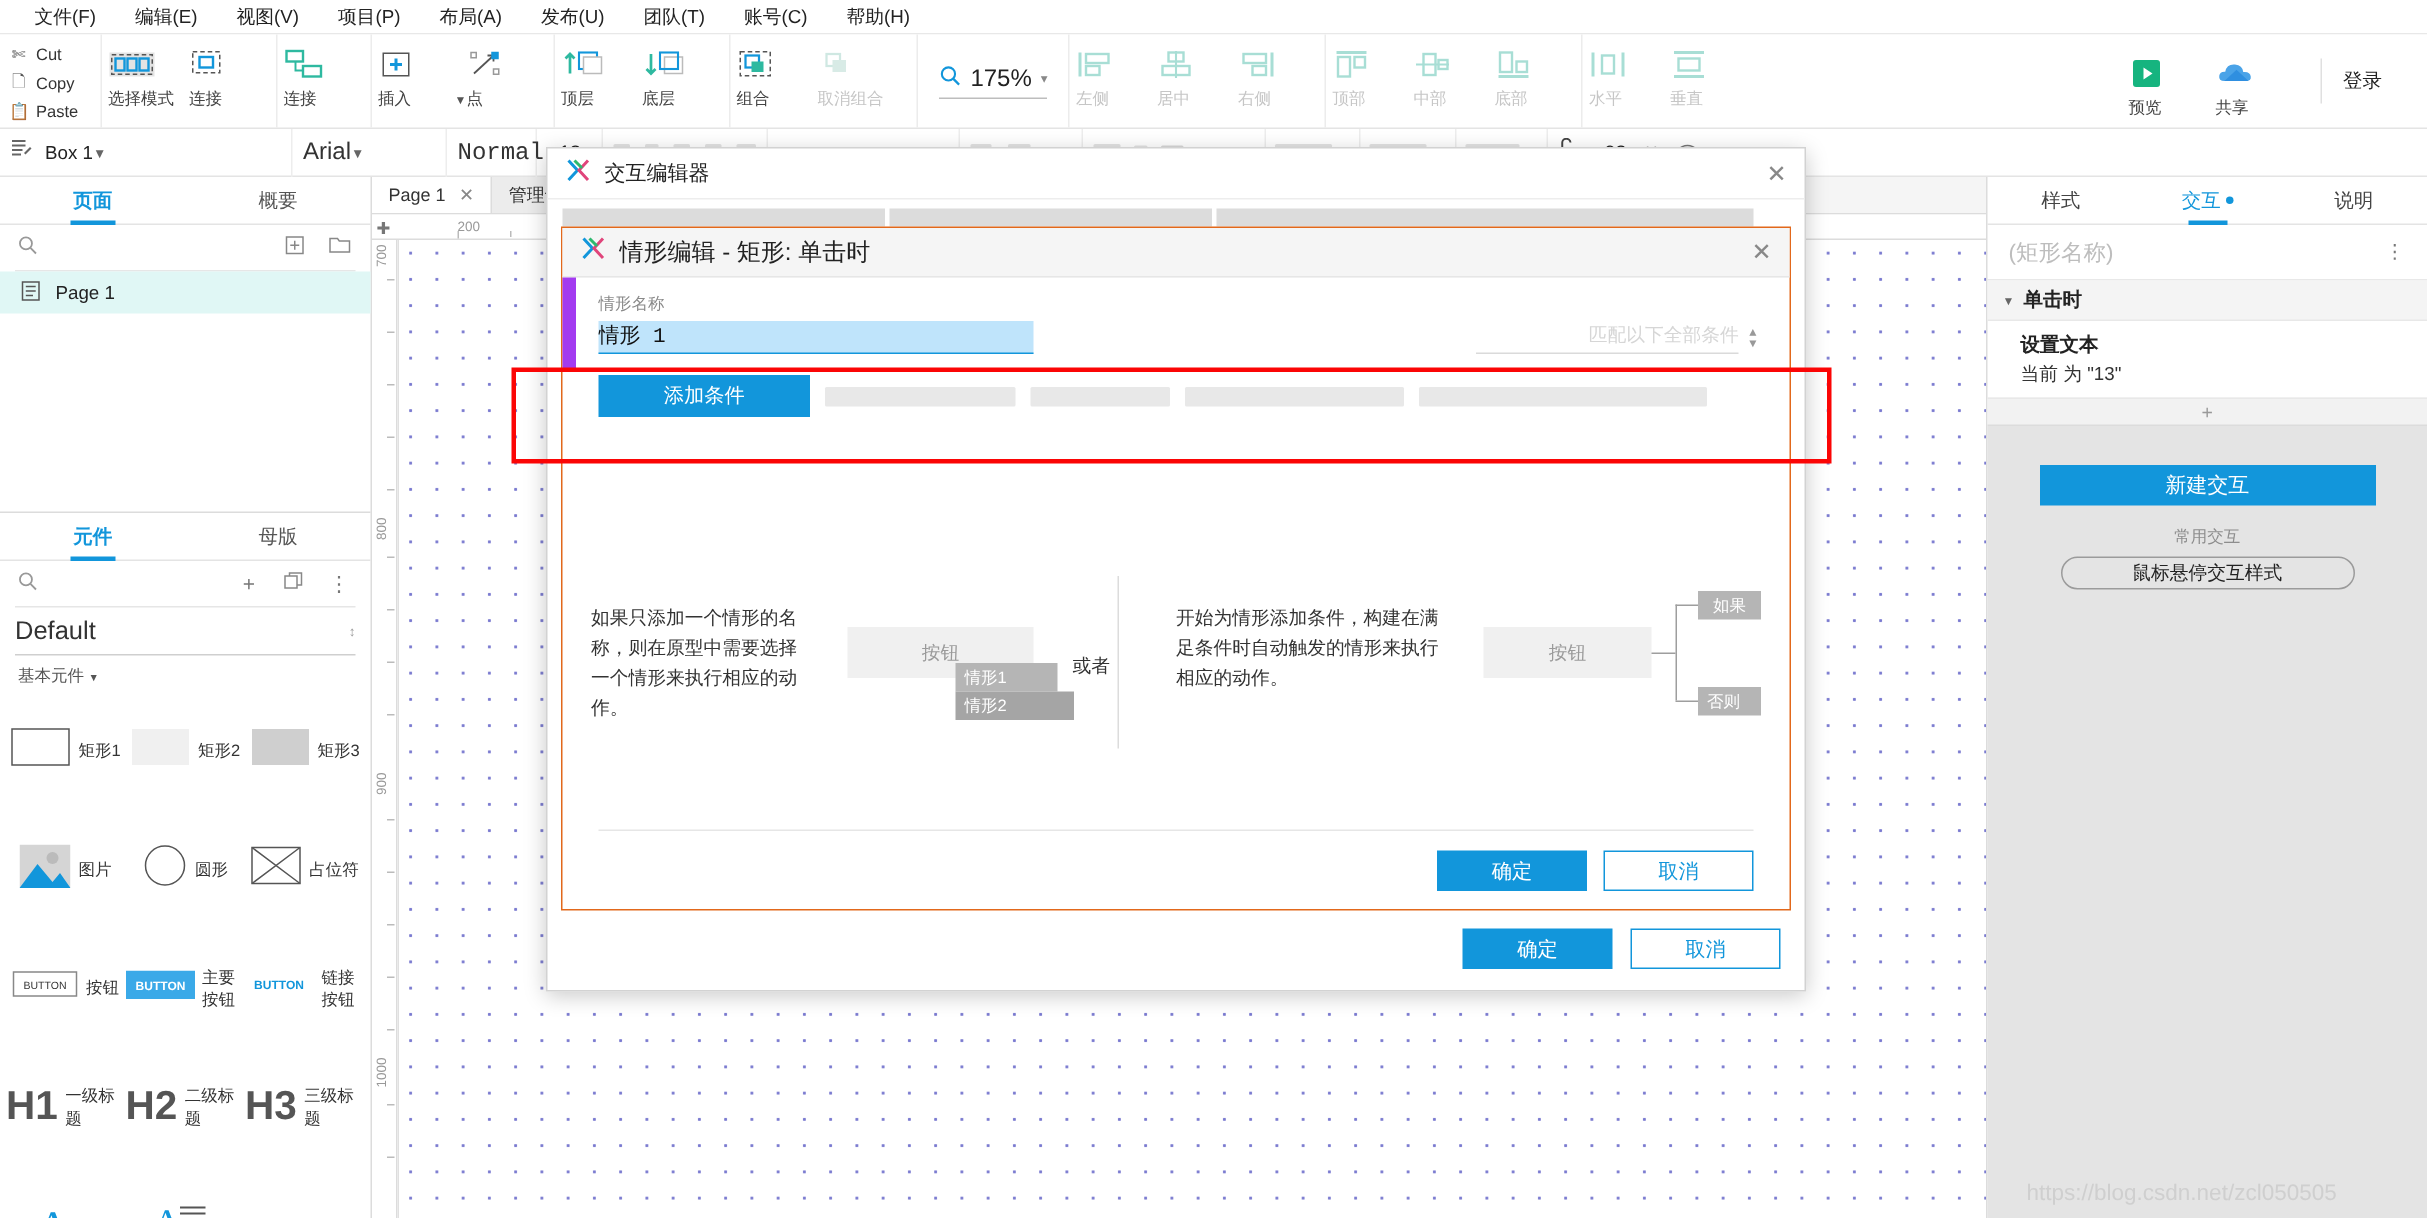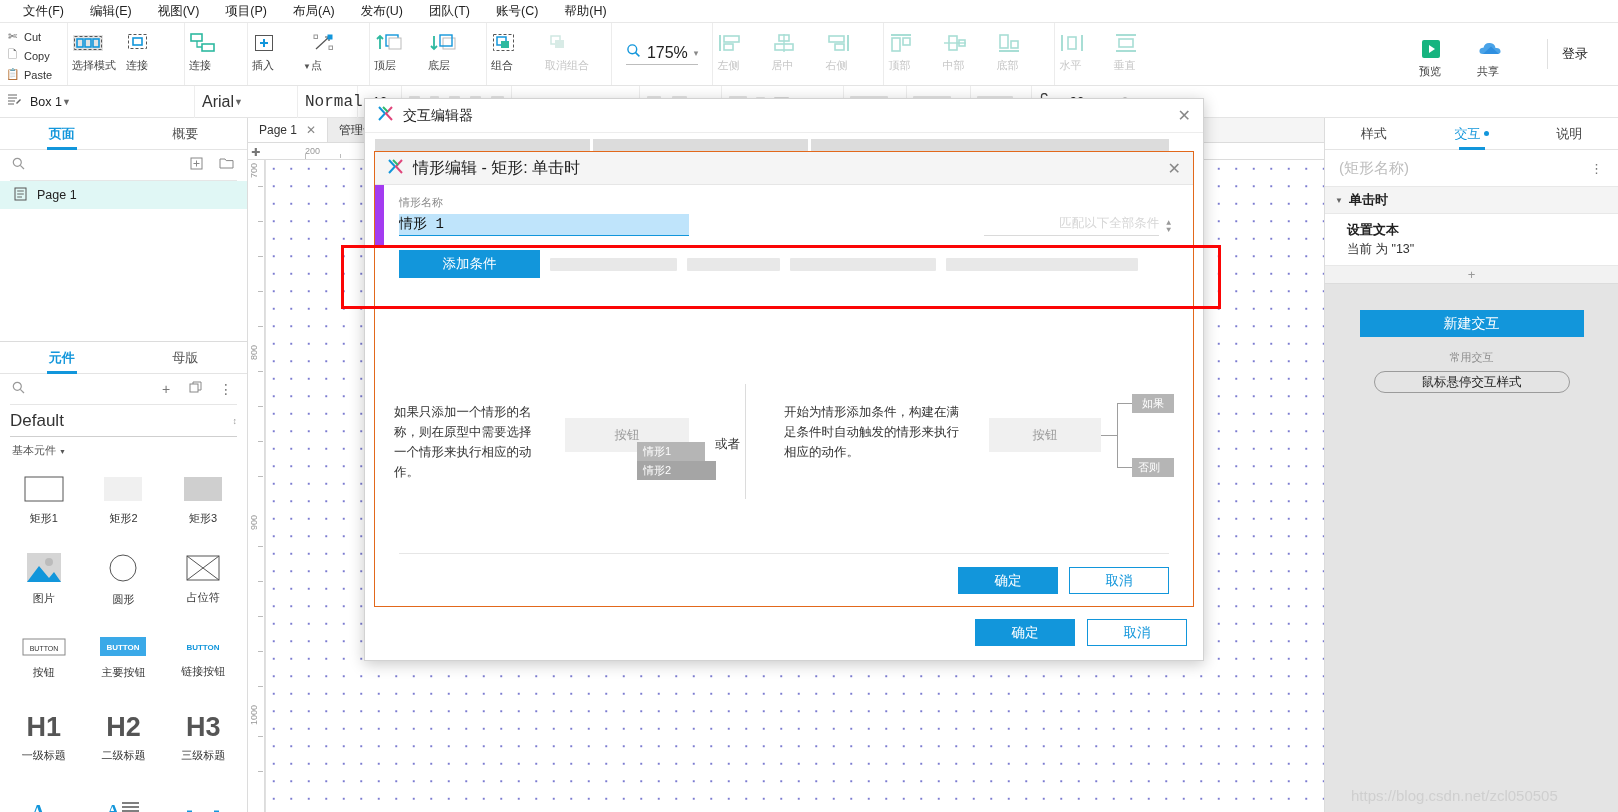--- a/index.html
+++ b/index.html
@@ -104,21 +104,21 @@
   .pagesspace { height: 132px; }
 
   .compdiv { border-top: 1px solid #dcdcdc; }
   .defaultrow {
     display:flex; align-items:center; justify-content:space-between;
     margin: 6px 10px 0 10px; padding-bottom: 5px; border-bottom: 1px solid #cfcfcf;
   }
   .defaultrow .dv { font-size: 17px; color: #333; }
   .basiclbl { font-size: 11px; color:#555; padding: 6px 0 2px 12px; }
   .compgrid { display: grid; grid-template-columns: repeat(3, 1fr); row-gap: 6px; padding: 4px 4px 0 4px;}
-  .cell { display:flex; flex-direction:column; align-items:center; gap: 5px; height: 73px; justify-content:center;}
+  .cell { display:flex; flex-direction:row; align-items:center; gap: 5px; height: 73px; justify-content:center;}
   .cell .cl { font-size: 11px; color:#333; }
 
   
   .canvaswrap { position:absolute; top:118px; left:248px; width: 1076px; height: 694px; background:#fff; }
   .tabbar { height: 25px; background:#f5f5f5; display:flex; align-items:stretch; border-bottom:1px solid #dcdcdc;}
   .ptab { display:flex; align-items:center; gap:9px; padding: 0 11px; font-size:12px; color:#333; background:#fff; border-right:1px solid #dcdcdc;}
   .ptab .cx { font-size: 12px; color:#888; }
   .mtab { display:flex; align-items:center; padding: 0 11px; font-size:12px; color:#333; background:#ececec; border-right:1px solid #dcdcdc;}
   .hruler { position:absolute; top:25px; left:0; width:1076px; height:17px; background:#fff; border-bottom:1px solid #dcdcdc; }
   .vruler { position:absolute; top:42px; left:0; width:17px; height: 652px; background:#fff; border-right:1px solid #dcdcdc;}

